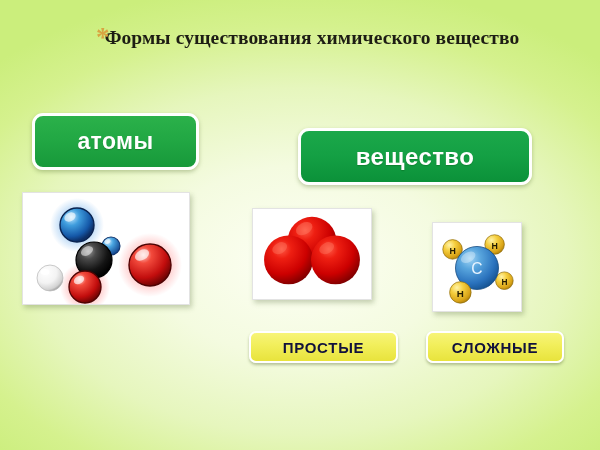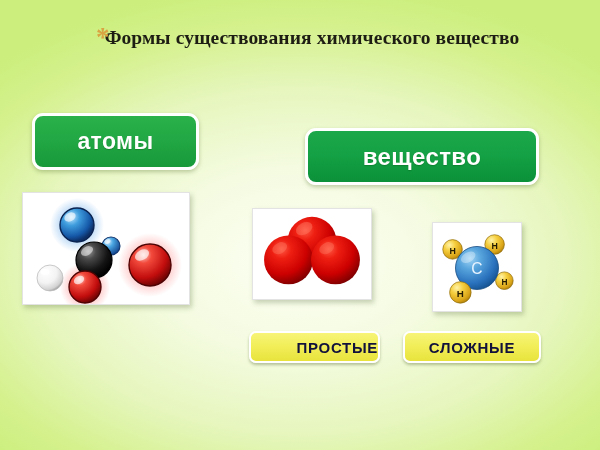--- a/index.html
+++ b/index.html
@@ -84,21 +84,20 @@
     background: linear-gradient(180deg, #2bb14a 0%, #22a844 45%, #17993a 100%);
   }
   #btn-atoms .label { font-size: 23px; }
 
   #btn-substance {
     left: 298px;
     top: 128px;
     width: 234px;
     height: 57px;
     background: linear-gradient(180deg, #1ba84a 0%, #14a044 48%, #0b9139 100%);
-    margin-left: 7px;
   }
   #btn-substance .label { font-size: 24px; }
 
   
   .yellow-btn {
     position: absolute;
     border-radius: 7px;
     border: 2px solid #ffffff;
     box-shadow: 0 2px 3px rgba(90, 110, 50, 0.4);
     display: flex;
@@ -110,26 +109,25 @@
   .yellow-btn .label {
     color: #11113c;
     font-family: "Liberation Sans", sans-serif;
     font-weight: 700;
     font-size: 15px;
     letter-spacing: 0.7px;
   }
   #btn-simple {
     left: 249px;
     top: 331px;
-    width: 131px;
+    width: 149px;
     height: 32px;
-    justify-content: flex-end;
   }
   #btn-complex {
-    left: 403px;
+    left: 426px;
     top: 331px;
     width: 138px;
     height: 32px;
   }
 
   
   .photo {
     position: absolute;
     background: #ffffff;
     border: 1px solid #e3e3e3;

